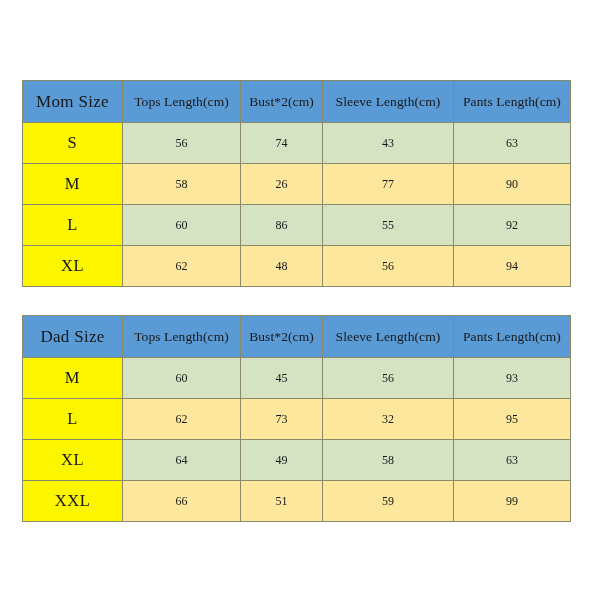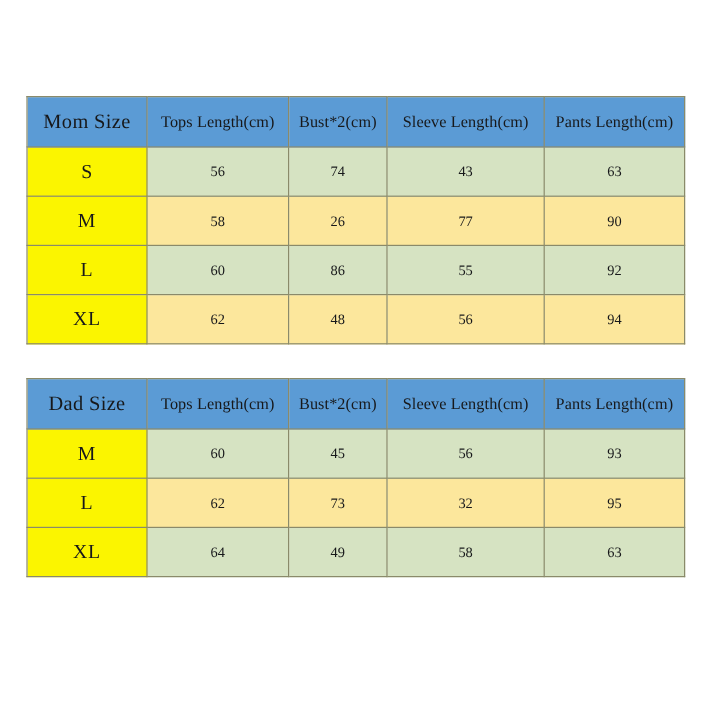--- a/index.html
+++ b/index.html
@@ -158,16 +158,23 @@
         <td>32</td>
         <td>95</td>
       </tr>
       <tr class="row-green">
         <td class="cell-size">XL</td>
         <td>64</td>
         <td>49</td>
         <td>58</td>
         <td>63</td>
       </tr>
+      <tr class="row-cream">
+        <td class="cell-size">XXL</td>
+        <td>66</td>
+        <td>51</td>
+        <td>59</td>
+        <td>99</td>
+      </tr>
     </tbody>
   </table>
 
 </div>
 
 </body></html>

